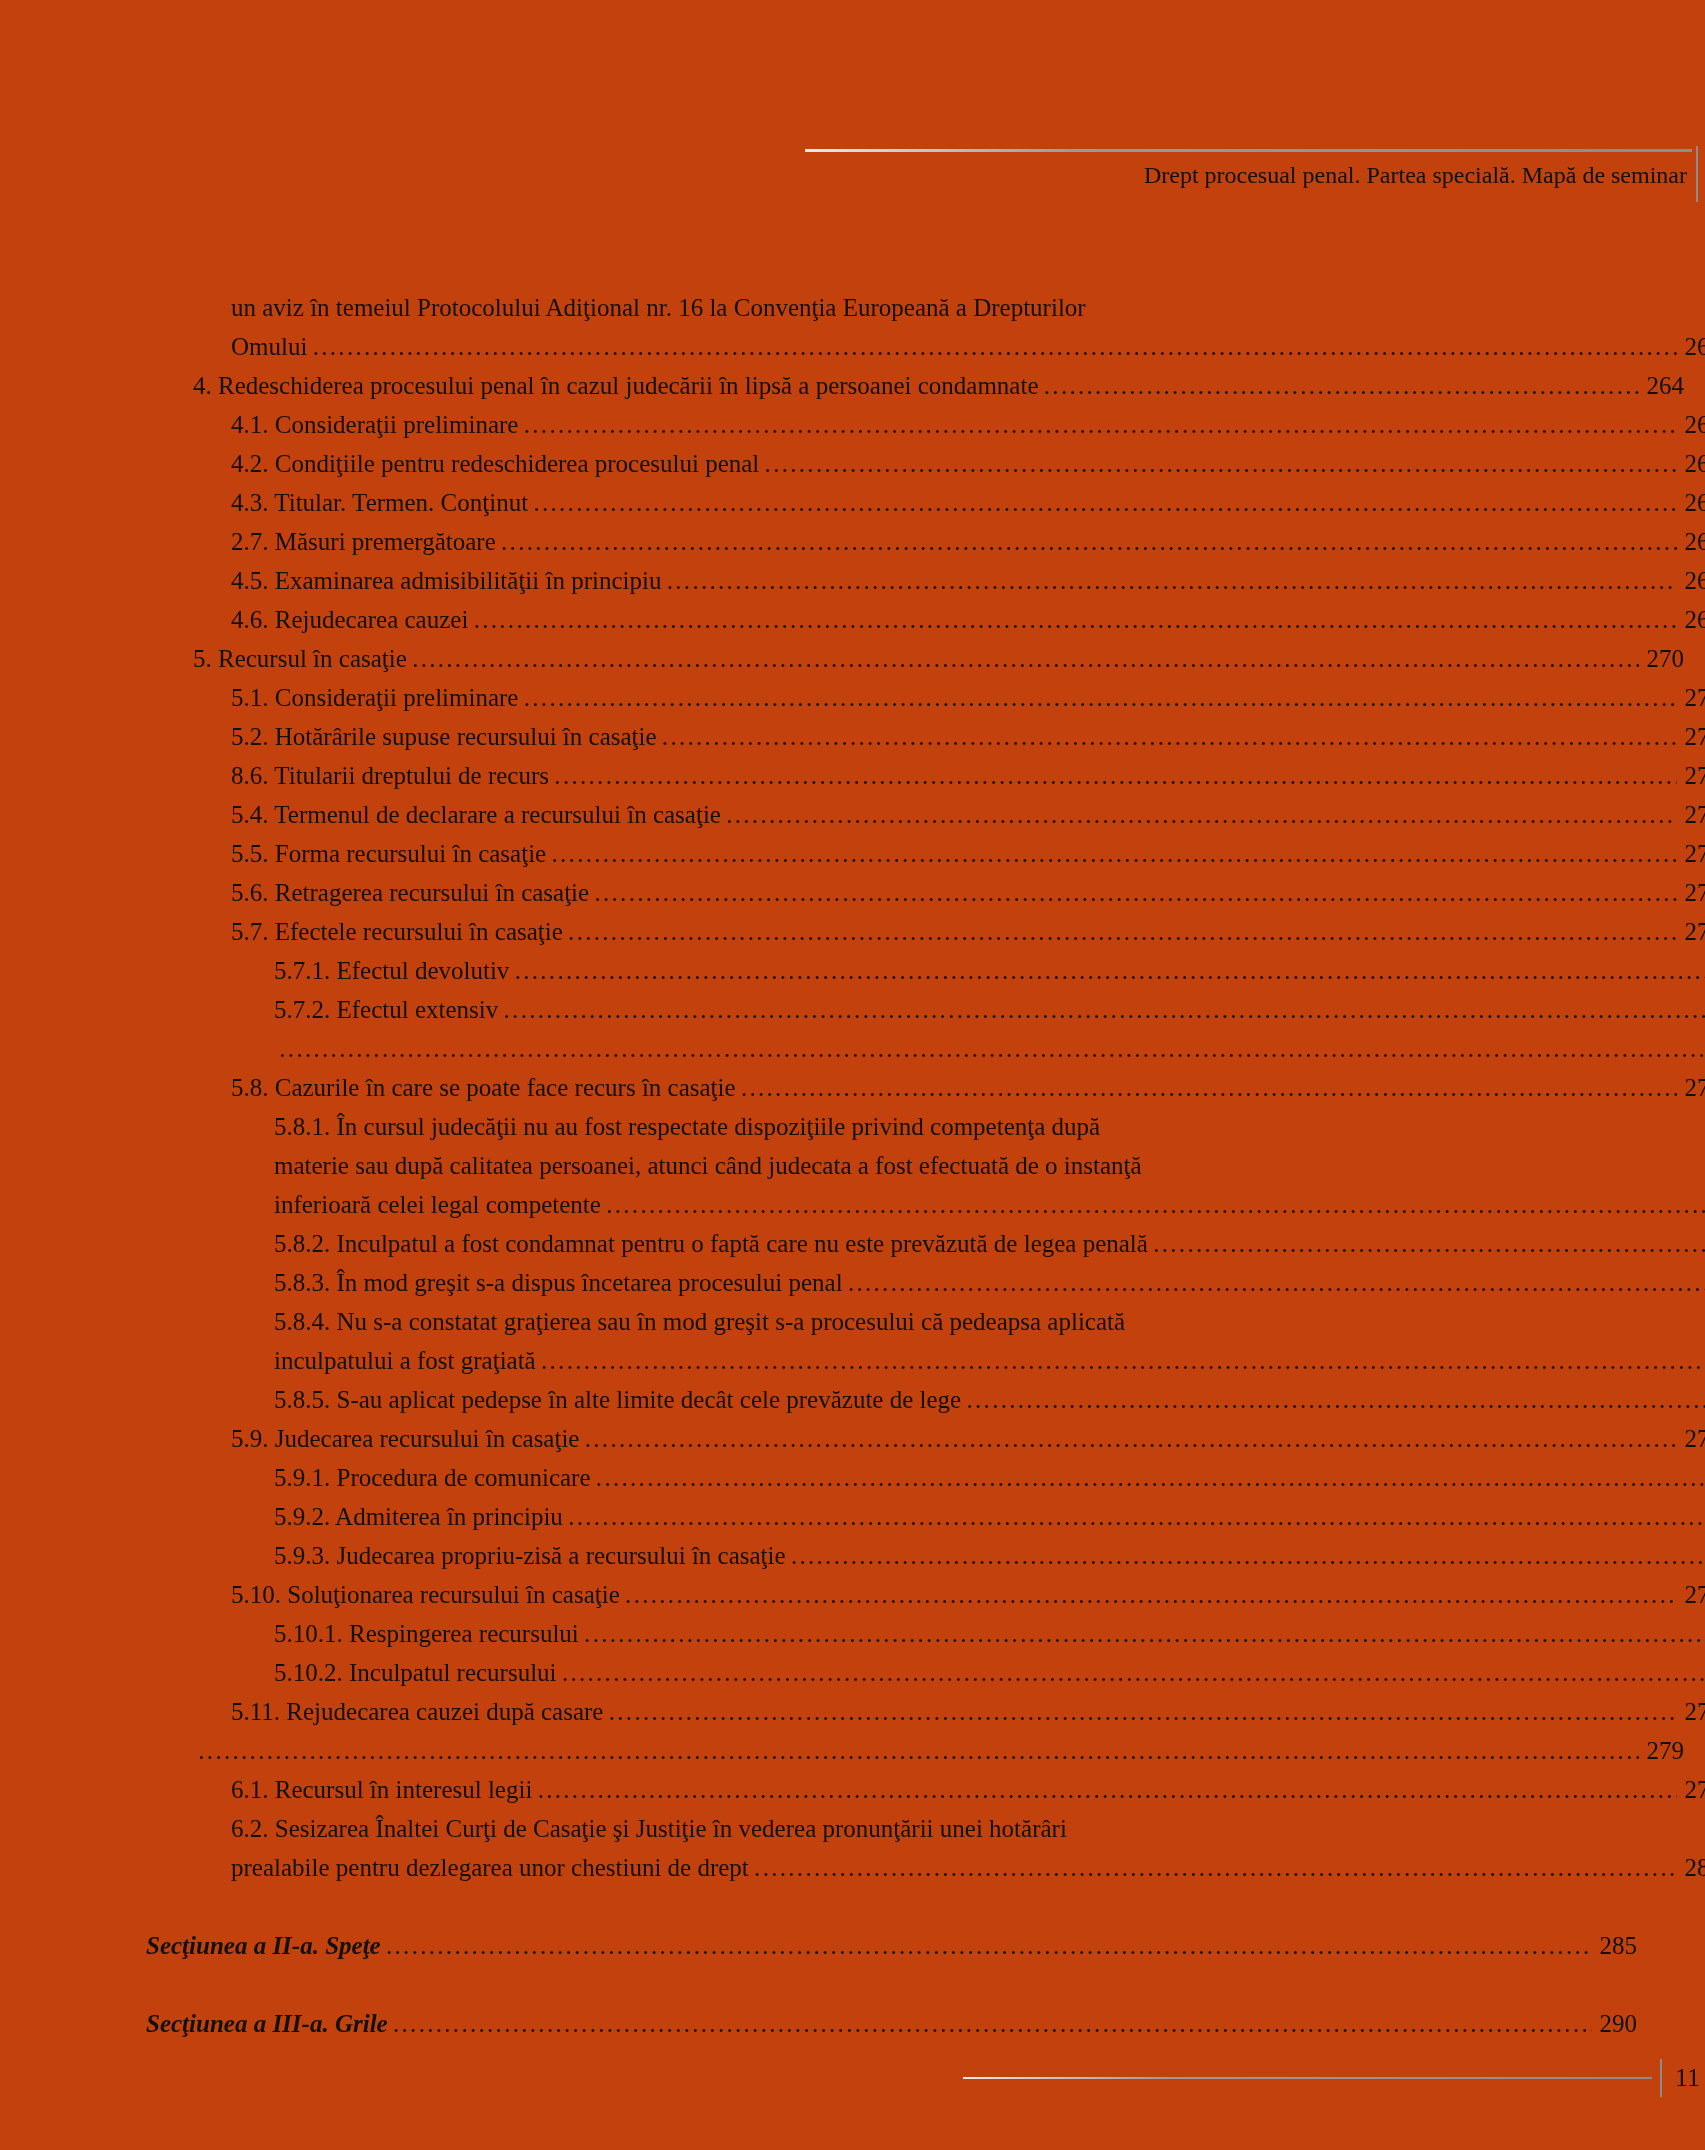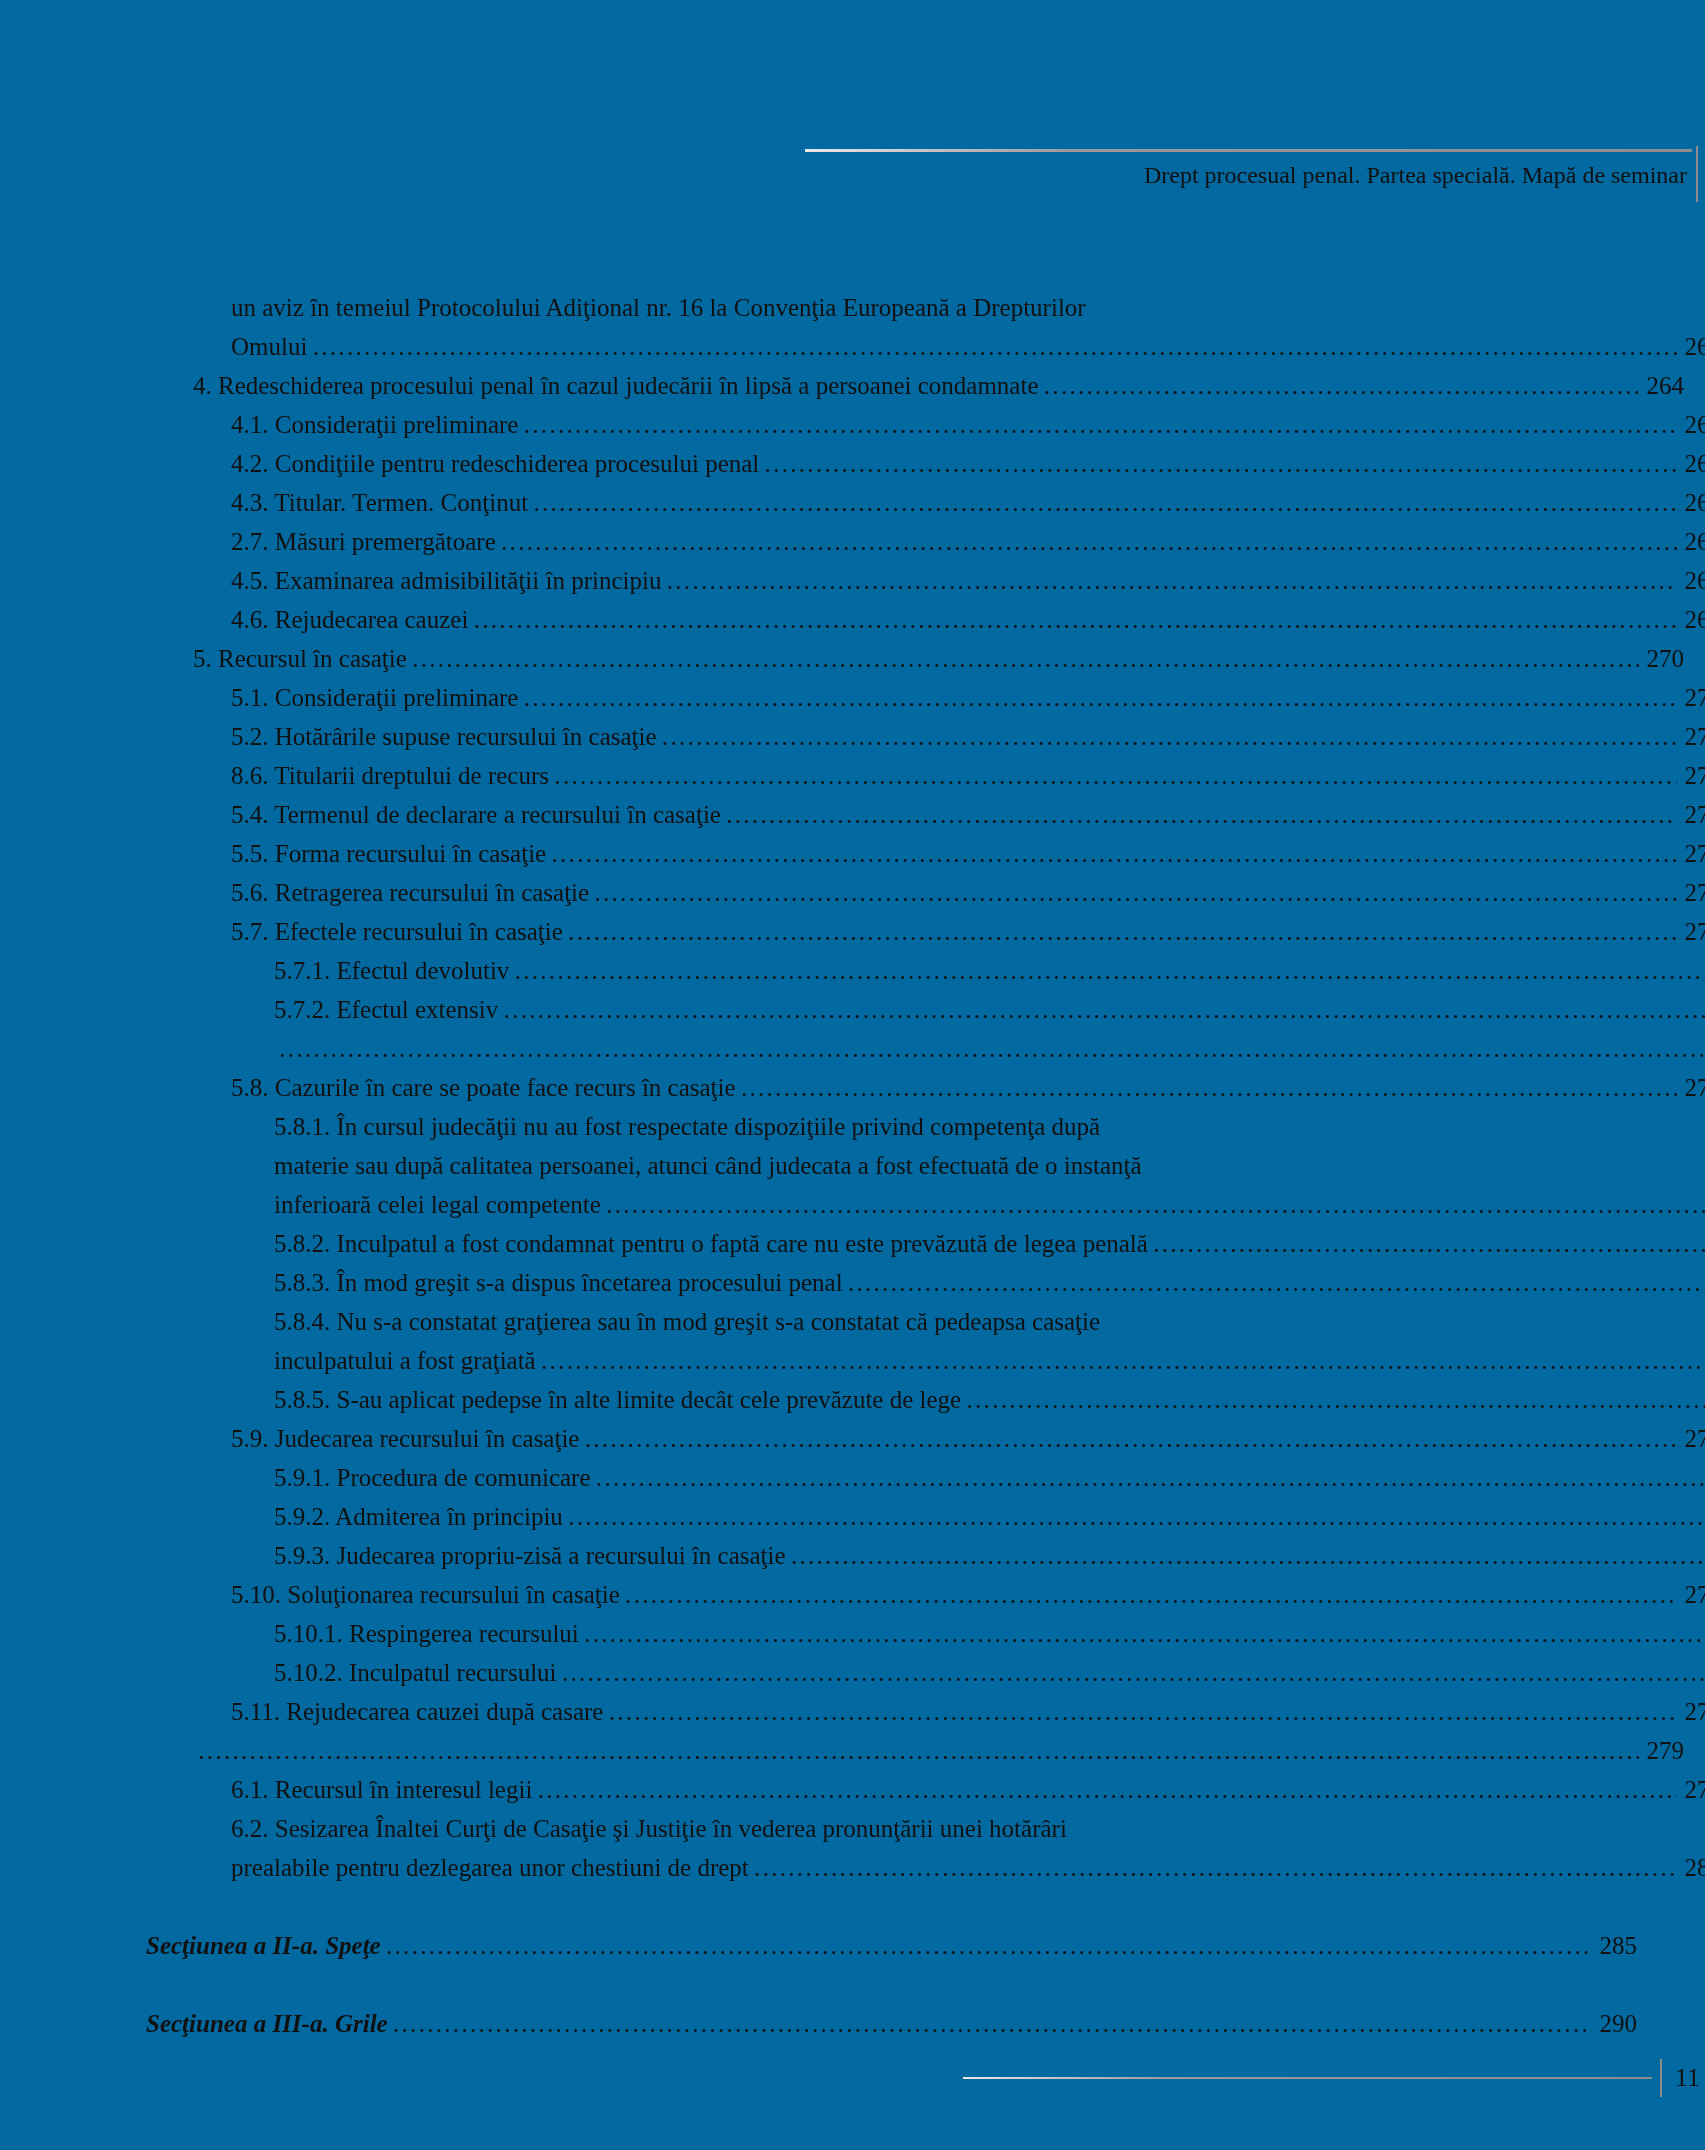--- a/index.html
+++ b/index.html
@@ -1,20 +1,20 @@
 <!DOCTYPE html>
 <html style="font-size:12px"><head>
 <meta charset="utf-8">
 <style>
   html, body { margin: 0; padding: 0; background: #ffffff; }
   .page {
     position: relative;
     width: 1705px;
     height: 2151px;
-    background: #0369a1;
+    background: #c2410c;
     font-family: "Liberation Serif", "DejaVu Serif", serif;
     color: #111111;
     overflow: hidden;
   }
 
   
   .header-rule {
     position: absolute;
     top: 149px;
     left: 805px;
@@ -259,21 +259,21 @@
           <span class="dots"></span>
         </div>
       </div>
       <div class="entry indent-3">
         <div class="line last">
           <span class="title">5.8.3. În mod greşit s-a dispus încetarea procesului penal</span>
           <span class="dots"></span>
         </div>
       </div>
       <div class="entry indent-3">
-        <div class="line"><span class="title">5.8.4. Nu s-a constatat graţierea sau în mod greşit s-a constatat că pedeapsa casaţie</span></div>
+        <div class="line"><span class="title">5.8.4. Nu s-a constatat graţierea sau în mod greşit s-a procesului că pedeapsa aplicată</span></div>
         <div class="line last">
           <span class="title">inculpatului a fost graţiată</span>
           <span class="dots"></span>
         </div>
       </div>
       <div class="entry indent-3">
         <div class="line last">
           <span class="title">5.8.5. S-au aplicat pedepse în alte limite decât cele prevăzute de lege</span>
           <span class="dots"></span>
         </div>

